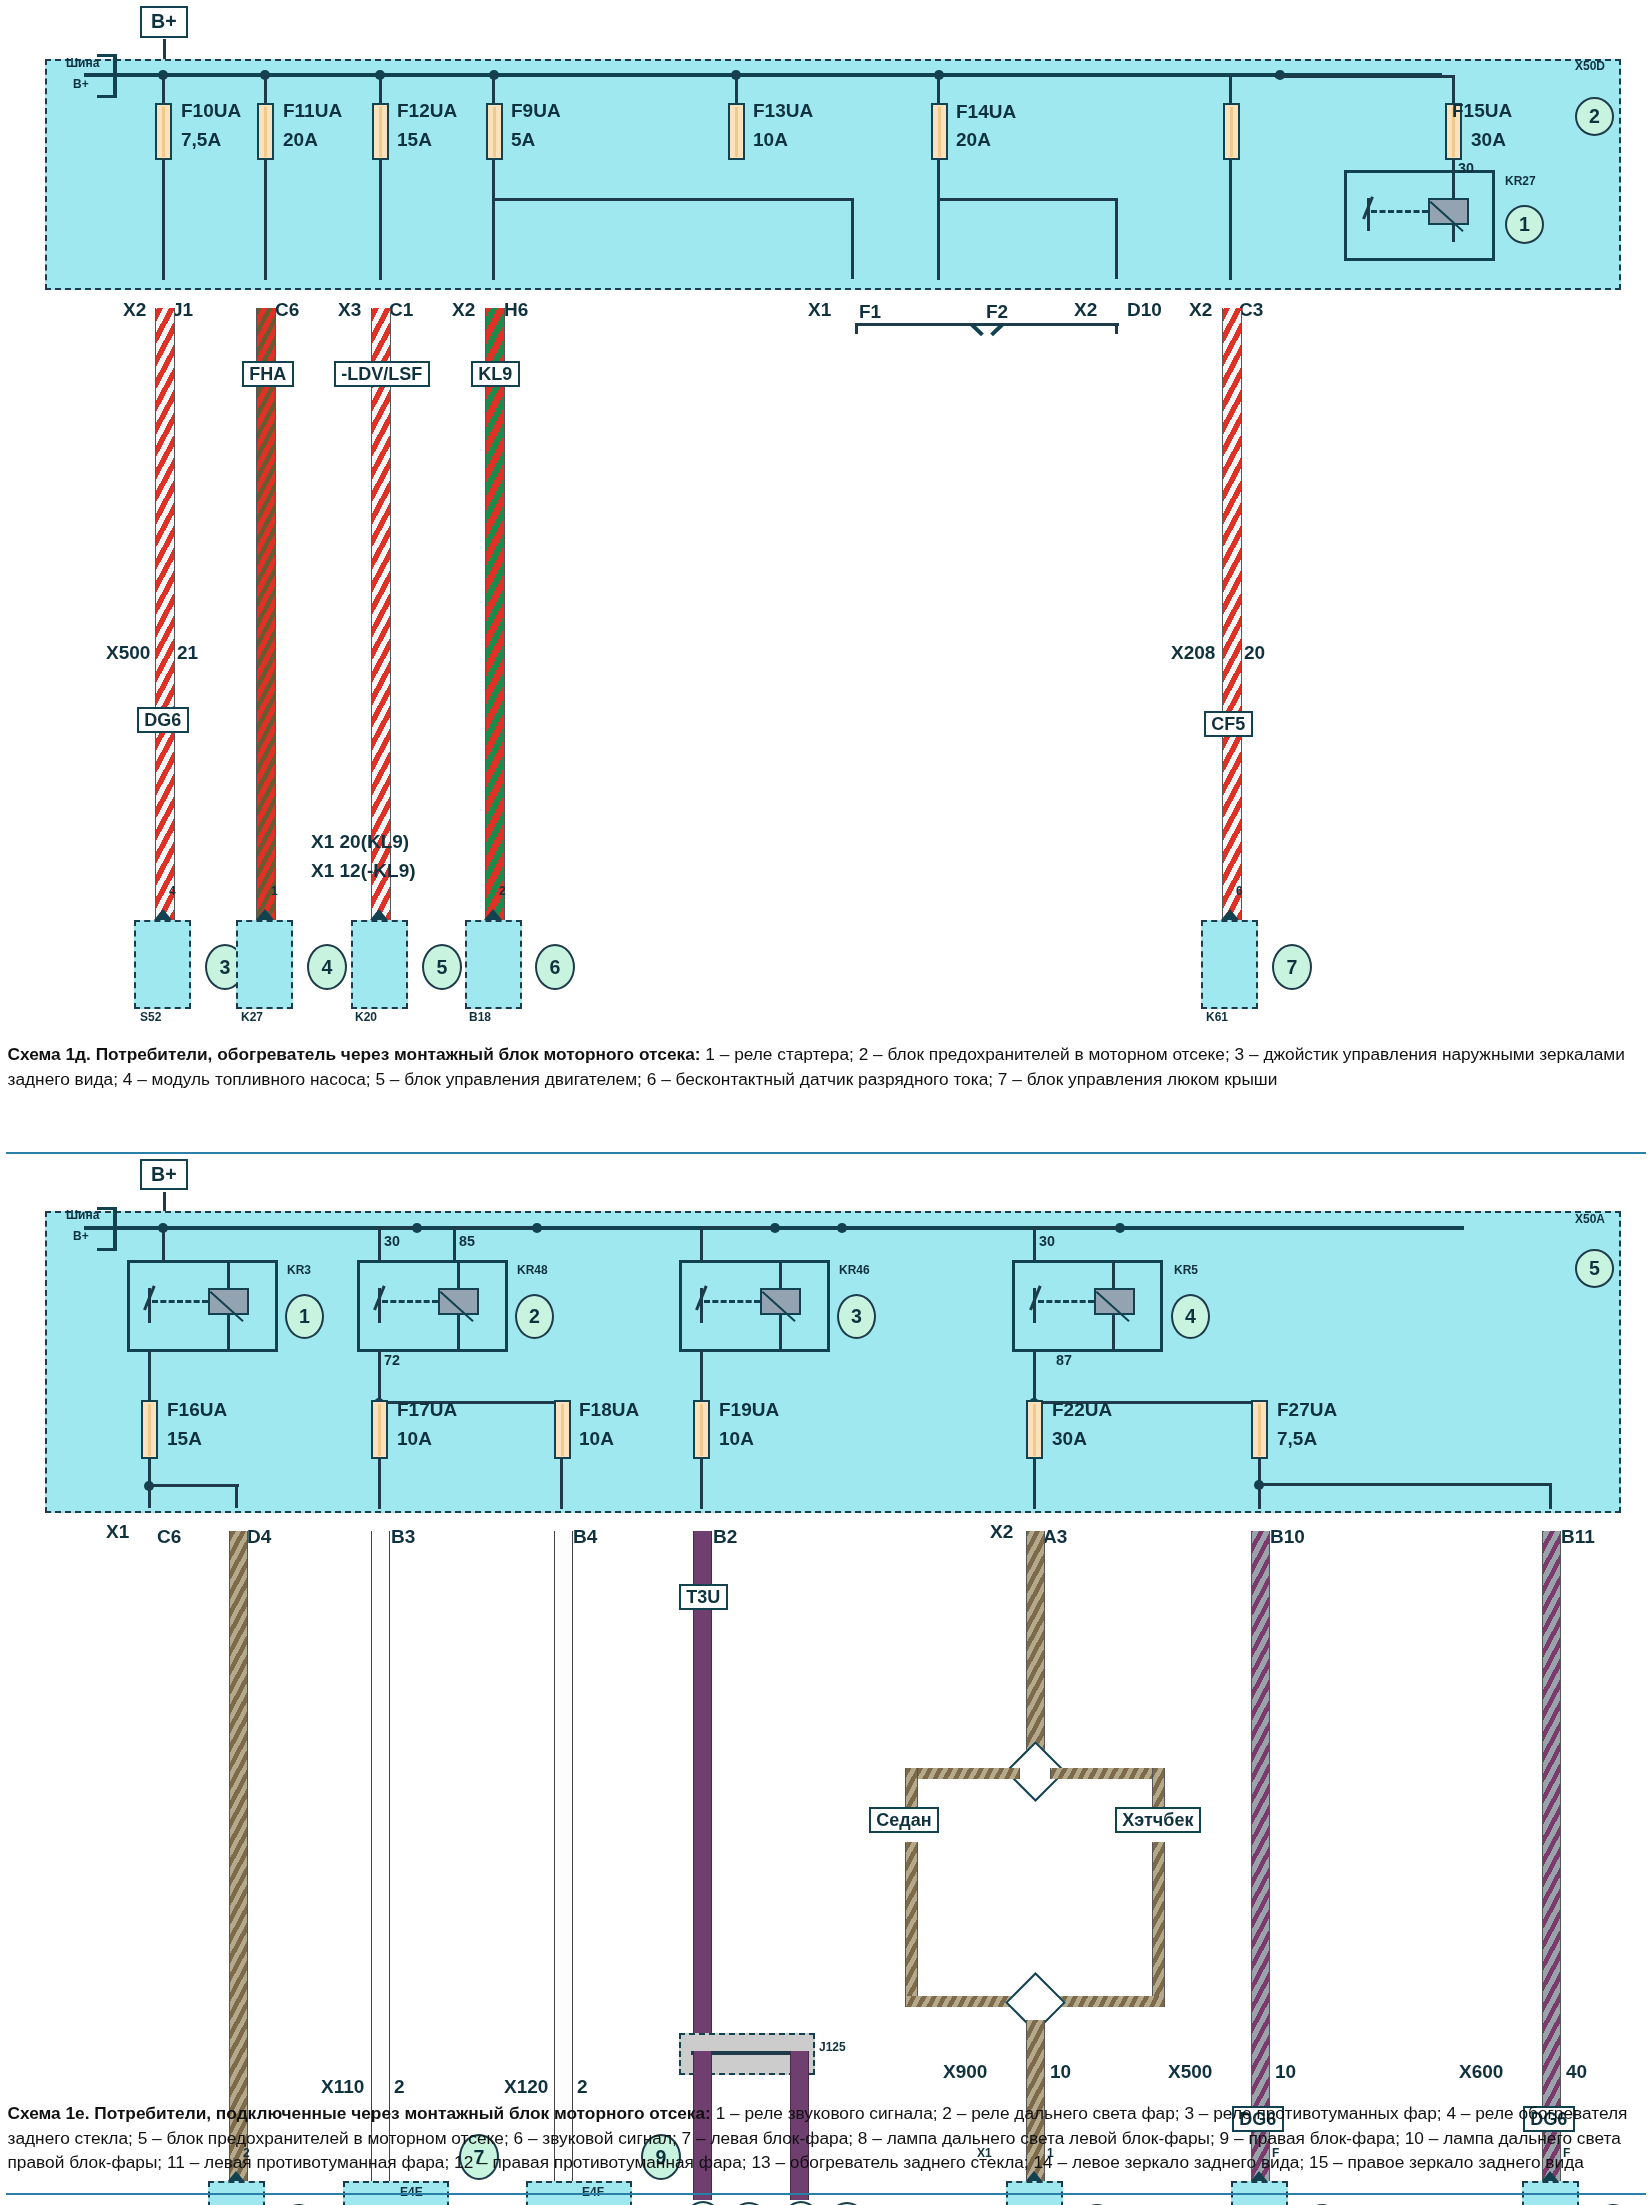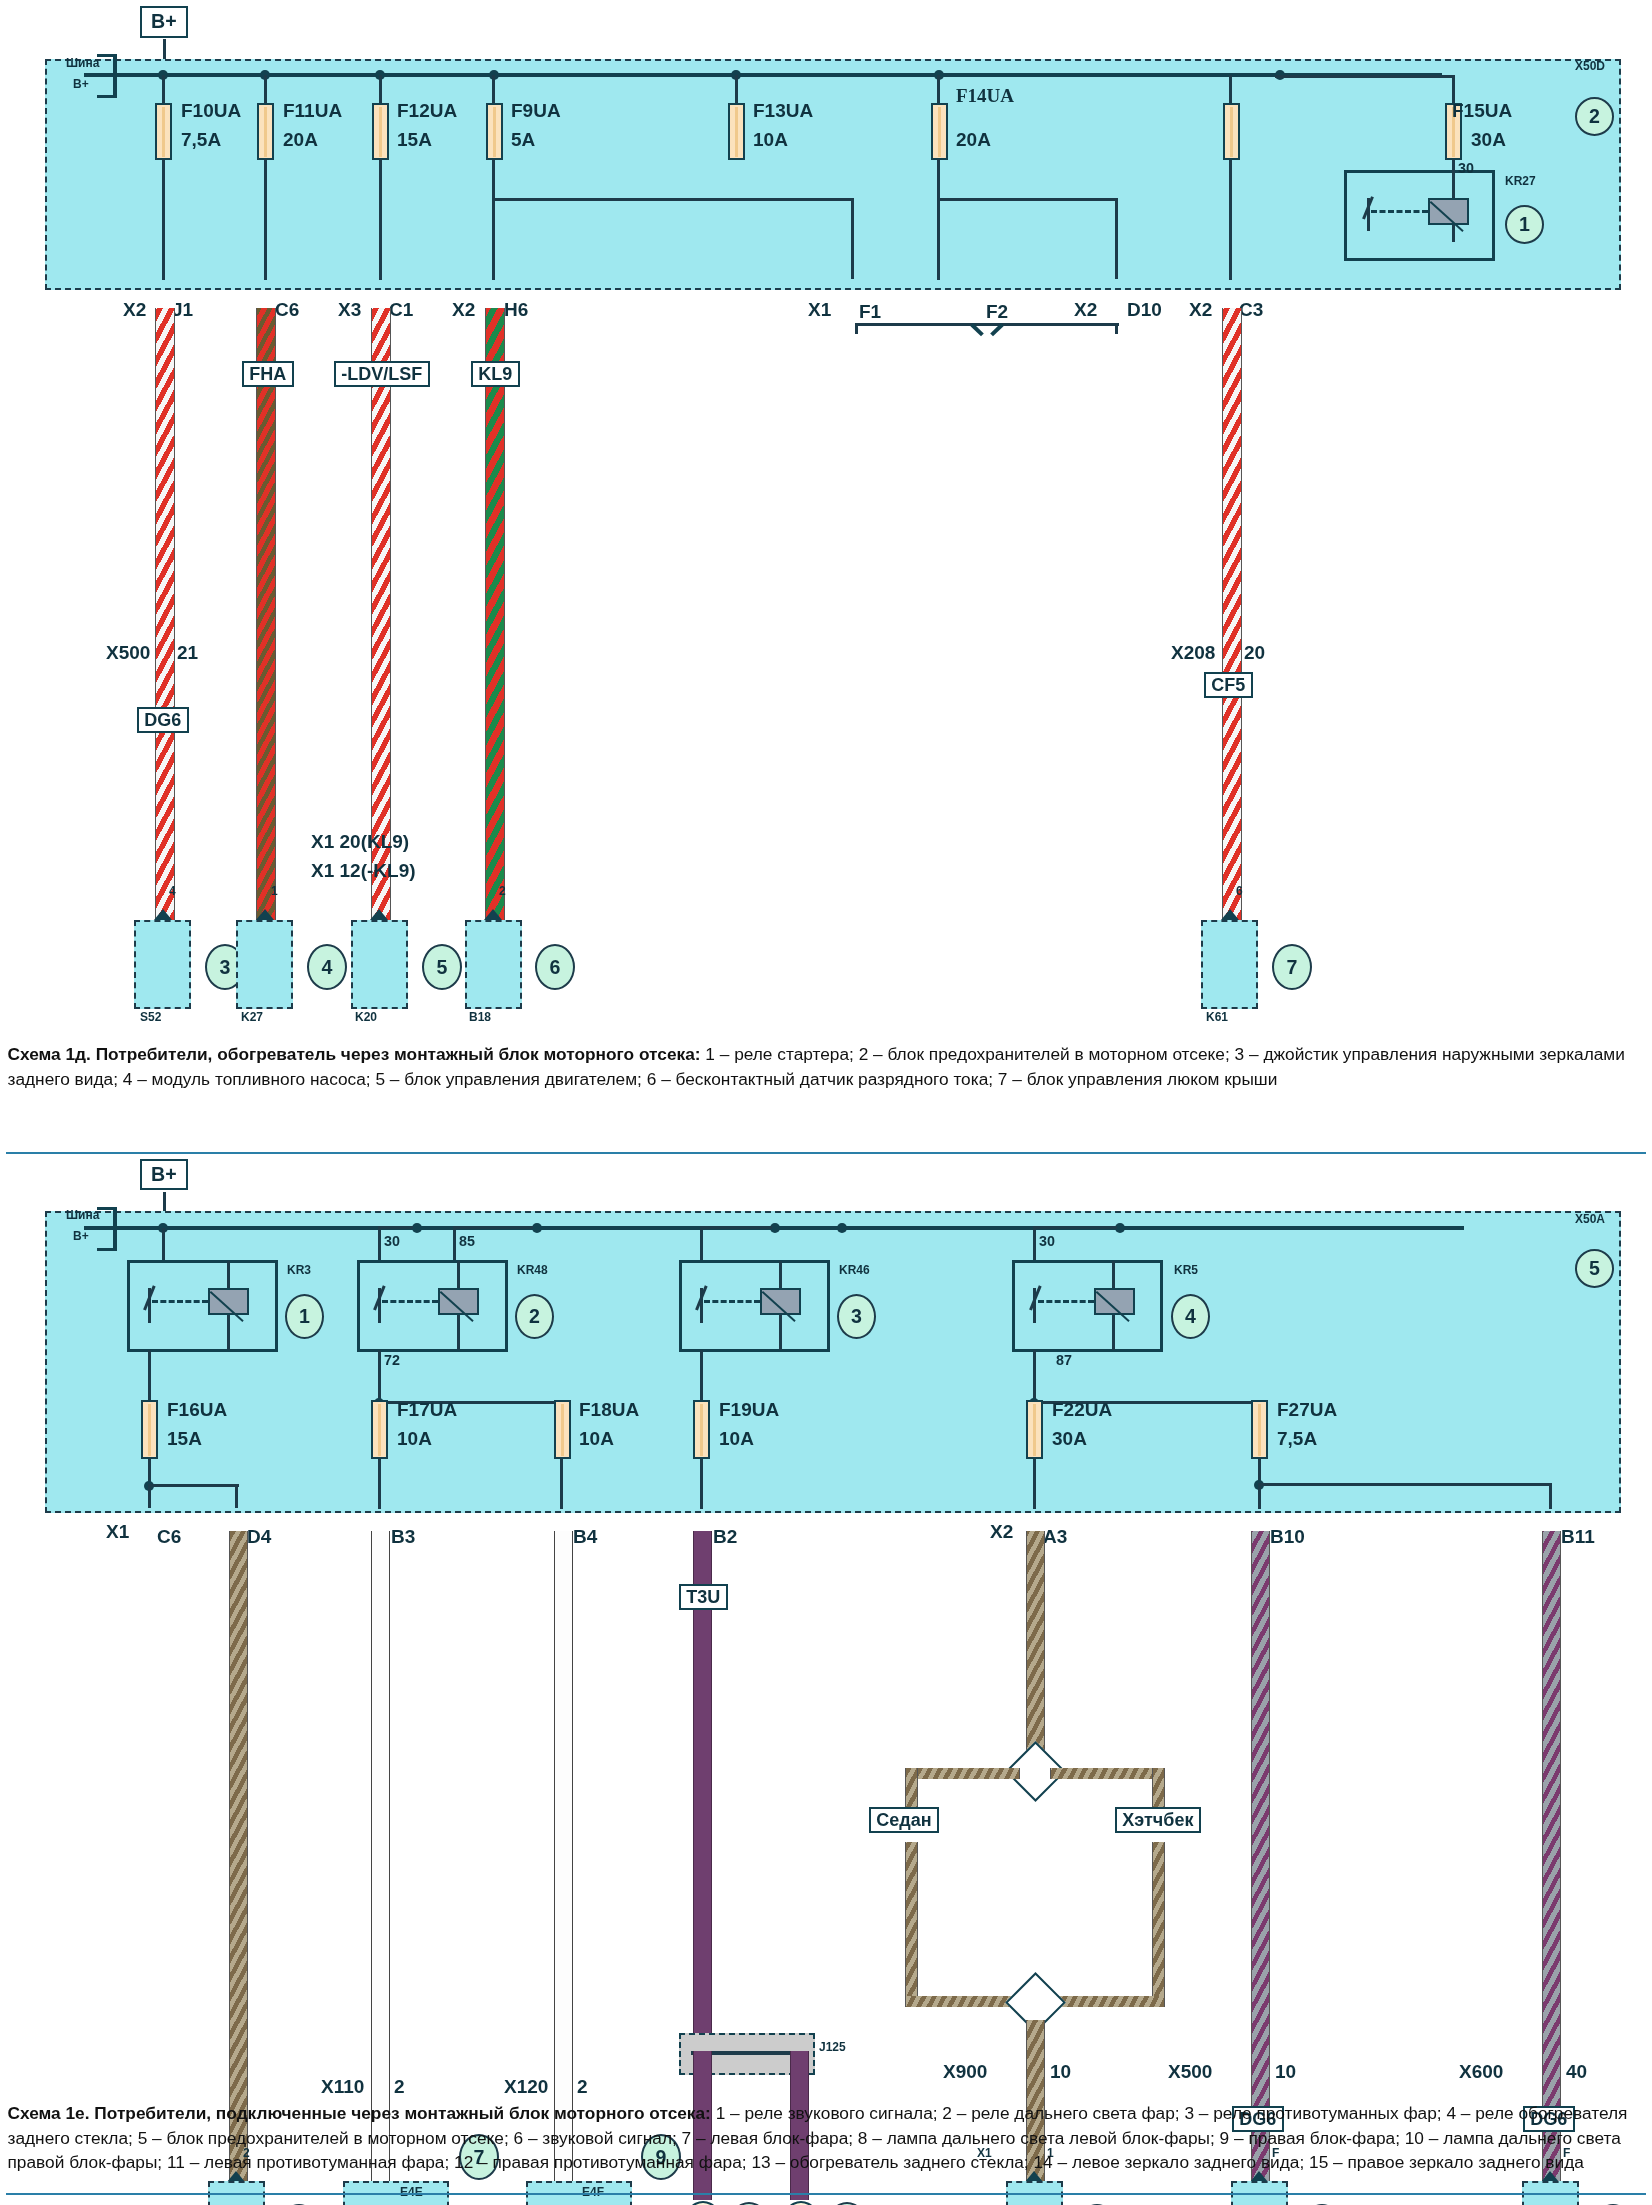--- a/index.html
+++ b/index.html
@@ -127,21 +127,21 @@
 
     <div class="fuse" style="left:486px;top:103px;height:57px;"></div>
     <div class="t" style="left:511px;top:101px;">F9UA</div>
     <div class="t" style="left:511px;top:130px;">5A</div>
 
     <div class="fuse" style="left:728px;top:103px;height:57px;"></div>
     <div class="t" style="left:753px;top:101px;">F13UA</div>
     <div class="t" style="left:753px;top:130px;">10A</div>
 
     <div class="fuse" style="left:931px;top:103px;height:57px;"></div>
-    <div class="t" style="left:956px;top:86px;font-family:Liberation Serif, serif;">F14UA</div>
+    <div class="t" style="left:956px;top:102px;">F14UA</div>
     <div class="t" style="left:956px;top:130px;">20A</div>
 
     <div class="fuse" style="left:1445px;top:103px;height:57px;"></div>
     <div class="t" style="left:1452px;top:101px;">F15UA</div>
     <div class="t" style="left:1471px;top:130px;">30A</div>
 
     <div class="wire w-bk" style="left:162px;top:159px;width:3px;height:121px;"></div>
     <div class="wire w-bk" style="left:264px;top:159px;width:3px;height:121px;"></div>
     <div class="wire w-bk" style="left:379px;top:159px;width:3px;height:121px;"></div>
     <div class="wire w-bk" style="left:492px;top:159px;width:3px;height:121px;"></div>
@@ -212,21 +212,21 @@
     <div class="codebox" style="left:471px;top:361px;">KL9</div>
 
     <div class="chev dark" style="left:151px;top:617px;"></div>
     <div class="t" style="left:106px;top:643px;">X500</div>
     <div class="t" style="left:177px;top:643px;">21</div>
     <div class="codebox" style="left:137px;top:707px;">DG6</div>
 
     <div class="chev dark" style="left:1218px;top:617px;"></div>
     <div class="t" style="left:1171px;top:643px;">X208</div>
     <div class="t" style="left:1244px;top:643px;">20</div>
-    <div class="codebox" style="left:1204px;top:672px;">CF5</div>
+    <div class="codebox" style="left:1204px;top:711px;">CF5</div>
 
     <div class="t" style="left:311px;top:832px;">X1  20(KL9)</div>
     <div class="t" style="left:311px;top:861px;">X1  12(-KL9)</div>
 
     <div class="wedge" style="left:154px;top:909px;"></div>
     <div class="blk" style="left:134px;top:920px;width:57px;height:89px;"></div>
     <div class="t t-sm" style="left:169px;top:885px;">4</div>
     <div class="t t-sm" style="left:140px;top:1011px;">S52</div>
     <div class="bub" style="left:205px;top:944px;width:36px;height:42px;border-radius:50%;">3</div>
 

